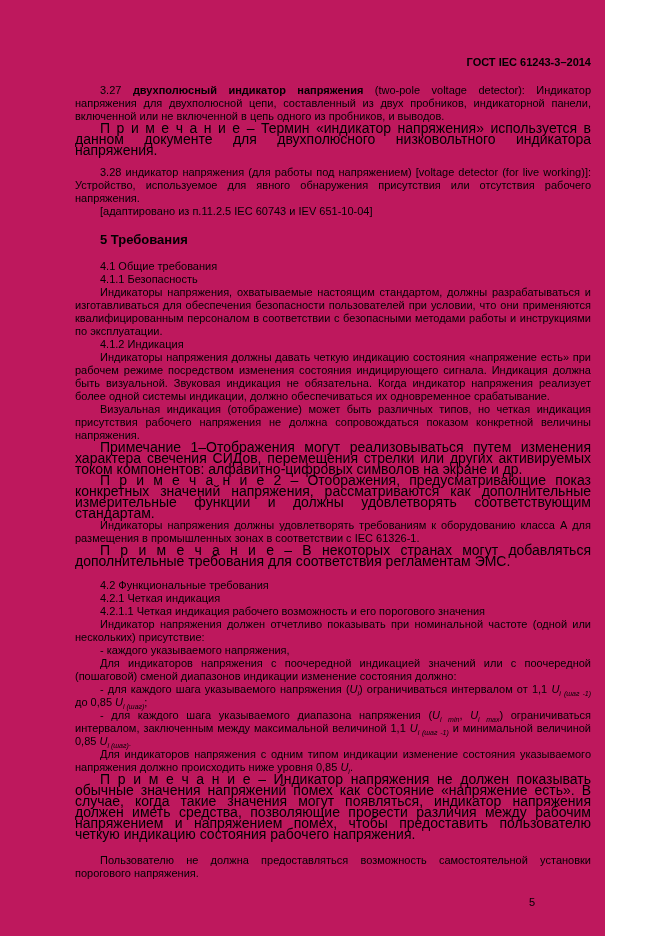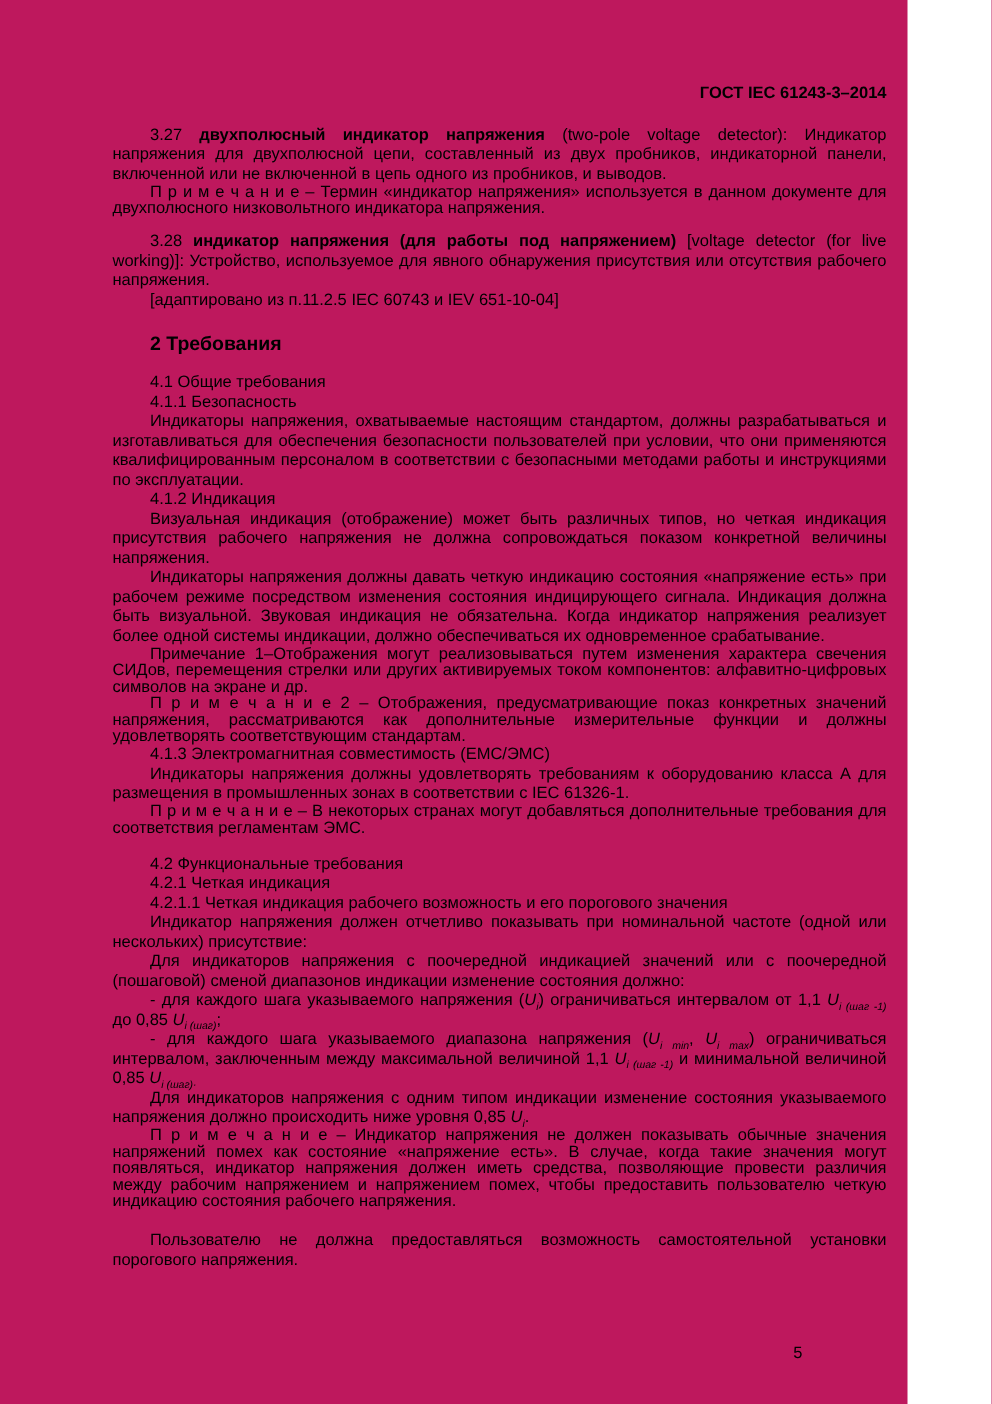--- a/index.html
+++ b/index.html
@@ -25,59 +25,59 @@
   .content {
     position: absolute;
     top: 84px;
     left: 75px;
     width: 516px;
     font-size: 11px;
     line-height: 13px;
     text-align: justify;
   }
   .blk { margin: 0; text-indent: 25px; }
-  .note { font-size: 11px; line-height: 11px; }
+  .note { font-size: 14px; line-height: 11px; }
   .h1 { font-weight: bold; font-size: 13px; line-height: 16px; }
   .h2 { font-weight: normal; }
   .li { text-align: left; }
   sub { font-size: 7px; line-height: 0; }
   .footer {
     position: absolute;
     bottom: 28px;
     right: 70px;
     font-size: 11px;
   }
 </style>
 </head>
 <body>
 
 <div class="page">
   <div class="header">ГОСТ IEC 61243-3–2014</div>
 
   <div class="content">
       <p class="blk p"><span>3.27 </span><span style="font-weight: bold;">двухполюсный индикатор напряжения</span><span> (two-pole voltage detector): Индикатор напряжения для двухполюсной цепи, составленный из двух пробников, индикаторной панели, включенной или не включенной в цепь одного из пробников, и выводов.</span></p>
       <p class="blk note"><span>П р и м е ч а н и е  – Термин «индикатор напряжения» используется в данном документе для двухполюсного низковольтного индикатора напряжения.</span></p>
-      <p class="blk p" style="margin-top: 10px;"><span>3.28 </span><span style="font-weight: bold;">индикатор напряжения (для работы под напряжением)</span><span> [voltage detector (for live working)]: Устройство, используемое для явного обнаружения присутствия или отсутствия рабочего напряжения.</span></p>
+      <p class="blk p" style="margin-top: 10px;"><span>3.28 </span><span style="font-weight: normal;">индикатор напряжения (для работы под напряжением)</span><span> [voltage detector (for live working)]: Устройство, используемое для явного обнаружения присутствия или отсутствия рабочего напряжения.</span></p>
       <p class="blk p"><span>[адаптировано из п.11.2.5  IEC 60743 и IEV 651-10-04]</span></p>
-      <p class="blk h1" style="margin-top: 14px;"><span>2 Требования</span></p>
+      <p class="blk h1" style="margin-top: 14px;"><span>5 Требования</span></p>
       <p class="blk h2" style="margin-top: 12px;"><span>4.1 Общие требования</span></p>
       <p class="blk h2"><span>4.1.1 Безопасность</span></p>
       <p class="blk p"><span>Индикаторы напряжения, охватываемые настоящим стандартом, должны разрабатываться и изготавливаться для обеспечения безопасности пользователей при условии, что они применяются квалифицированным персоналом в соответствии с безопасными методами работы и инструкциями по эксплуатации.</span></p>
       <p class="blk h2"><span>4.1.2 Индикация</span></p>
+      <p class="blk p"><span>Индикаторы напряжения должны давать четкую индикацию состояния «напряжение есть» при рабочем режиме посредством изменения состояния индицирующего сигнала. Индикация должна быть визуальной. Звуковая индикация не обязательна. Когда индикатор напряжения реализует более одной системы индикации, должно обеспечиваться их одновременное срабатывание.</span></p>
       <p class="blk p"><span>Визуальная индикация (отображение) может быть различных типов, но четкая индикация присутствия рабочего напряжения не должна сопровождаться показом конкретной величины напряжения.</span></p>
-      <p class="blk p"><span>Индикаторы напряжения должны давать четкую индикацию состояния «напряжение есть» при рабочем режиме посредством изменения состояния индицирующего сигнала. Индикация должна быть визуальной. Звуковая индикация не обязательна. Когда индикатор напряжения реализует более одной системы индикации, должно обеспечиваться их одновременное срабатывание.</span></p>
       <p class="blk note"><span>Примечание 1–Отображения могут реализовываться путем изменения характера свечения СИДов, перемещения стрелки или других активируемых током компонентов: алфавитно-цифровых символов на экране и др.</span></p>
       <p class="blk note"><span>П р и м е ч а н и е  2 – Отображения,  предусматривающие показ конкретных значений напряжения, рассматриваются как дополнительные измерительные функции и должны удовлетворять соответствующим стандартам.</span></p>
-      <p class="blk h2"><span>4.1.3 Электромагнитная совместимость (ЕМС/ЭМС)</span></p>
       <p class="blk p"><span>Индикаторы напряжения должны удовлетворять требованиям к оборудованию класса А для размещения в промышленных зонах в соответствии с IEC 61326-1.</span></p>
       <p class="blk note"><span>П р и м е ч а н и е – В некоторых странах могут добавляться дополнительные требования для соответствия регламентам ЭМС.</span></p>
       <p class="blk h2" style="margin-top: 12px;"><span>4.2 Функциональные требования</span></p>
       <p class="blk h2"><span>4.2.1 Четкая индикация</span></p>
       <p class="blk p"><span>4.2.1.1   Четкая индикация рабочего возможность и его порогового значения</span></p>
       <p class="blk p"><span>Индикатор напряжения должен отчетливо показывать при номинальной частоте (одной или нескольких) присутствие:</span></p>
+      <p class="blk li"><span>- каждого указываемого напряжения,</span></p>
       <p class="blk p"><span>Для индикаторов напряжения с поочередной индикацией значений или с поочередной (пошаговой) сменой диапазонов индикации изменение состояния должно:</span></p>
       <p class="blk p"><span>- для каждого шага указываемого напряжения (</span><span style="font-style: italic;">U</span><sub style="font-style: italic;">i</sub><span>) ограничиваться интервалом от 1,1 </span><span style="font-style: italic;">U</span><sub style="font-style: italic;">i (шаг -1)</sub><span>  до 0,85 </span><span style="font-style: italic;">U</span><sub style="font-style: italic;">i (шаг)</sub><span>;</span></p>
       <p class="blk p"><span>- для каждого шага указываемого диапазона напряжения (</span><span style="font-style: italic;">U</span><sub style="font-style: italic;">i  min</sub><span>, </span><span style="font-style: italic;">U</span><sub style="font-style: italic;">i  max</sub><span>) ограничиваться интервалом, заключенным между максимальной величиной 1,1 </span><span style="font-style: italic;">U</span><sub style="font-style: italic;">i (шаг -1)</sub><span> и минимальной величиной 0,85 </span><span style="font-style: italic;">U</span><sub style="font-style: italic;">i (шаг)·</sub></p>
       <p class="blk p"><span>Для индикаторов напряжения с одним типом индикации изменение состояния указываемого напряжения должно происходить ниже уровня 0,85 </span><span style="font-style: italic;">U</span><sub style="font-style: italic;">i</sub><span>.</span></p>
       <p class="blk note"><span>П р и м е ч а н и е  –  Индикатор напряжения не должен показывать обычные значения напряжений помех как состояние «напряжение есть». В случае, когда такие значения могут появляться, индикатор напряжения должен иметь средства, позволяющие провести различия между рабочим напряжением и напряжением помех, чтобы предоставить пользователю четкую индикацию состояния рабочего напряжения.</span></p>
       <p class="blk p" style="margin-top: 14px;"><span>Пользователю не должна предоставляться возможность самостоятельной установки порогового напряжения.</span></p>
     </div>
 
   <div class="footer">5</div>
 </div>

